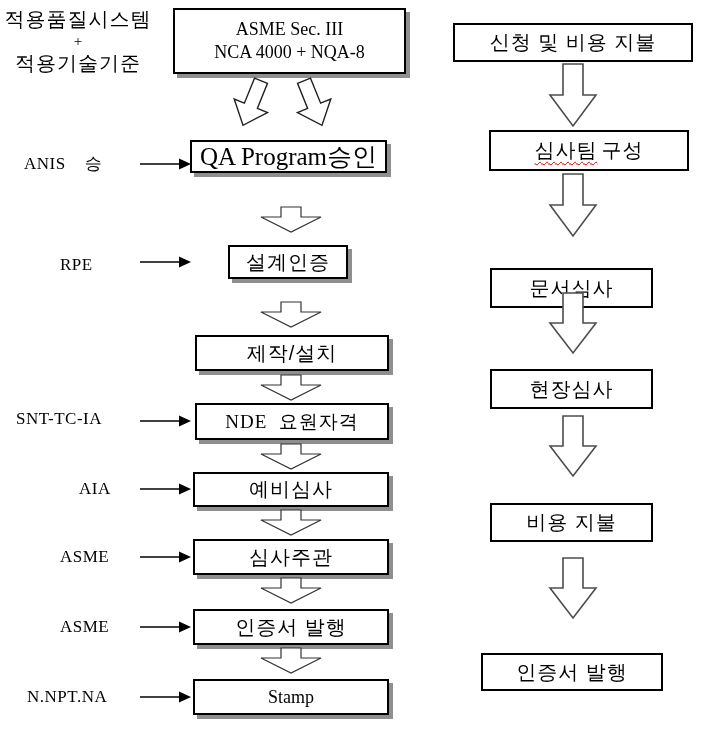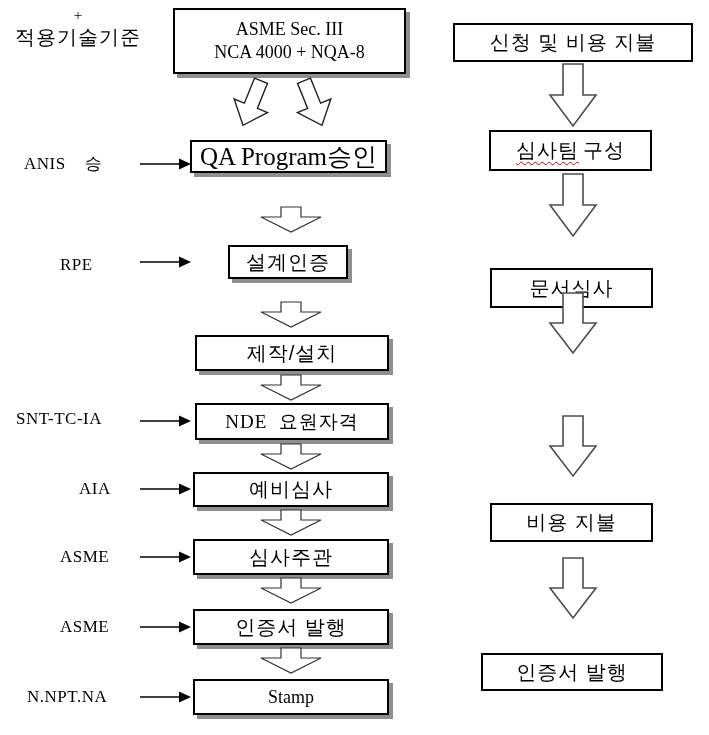--- a/index.html
+++ b/index.html
@@ -32,20 +32,21 @@
   }
   .gap { margin-left:4px; }
   svg { position:absolute; overflow:visible; }
 </style>
 </head>
 <body>
 
 <div class="canvas">
 
   <div class="left-header">
+    <div class="lh-big">적용품질시스템</div>
     <div class="lh-plus">+</div>
     <div class="lh-big">적용기술기준</div>
   </div>
 
   <div class="box shadow serif" style="left:173px; top:8px; width:233px; height:66px; flex-direction:column;">
     <span class="topbox-line">ASME Sec. III</span>
     <span class="topbox-line">NCA 4000 + NQA-8</span>
   </div>
 
   <svg style="left:233px; top:78px; transform:rotate(22deg);" width="38" height="50" viewBox="0 0 38 50">
@@ -118,25 +119,26 @@
     </svg>
   <svg style="left:260px; top:577px;" width="62" height="27" viewBox="0 0 62 27">
     <polygon points="21,1 41,1 41,11 61,11 31,26 1,11 21,11" fill="#fff" stroke="#333" stroke-width="1.2"></polygon>
     </svg>
   <svg style="left:260px; top:647px;" width="62" height="27" viewBox="0 0 62 27">
     <polygon points="21,1 41,1 41,11 61,11 31,26 1,11 21,11" fill="#fff" stroke="#333" stroke-width="1.2"></polygon>
     </svg>
 
   <div class="box rightbox kor" style="left:453px; top:23px; width:240px; height:39px;">신청 및 비용 지불</div>
 
-  <div class="box rightbox kor" style="left:489px; top:130px; width:163px; height:41px;">
+  <div class="box rightbox kor" style="left:489px; top:130px; width:200px; height:41px;">
     <span class="squiggle">심사팀</span><span class="gap">구성</span>
   </div>
 
   <div class="box rightbox kor" style="left:490px; top:242px; width:163px; height:40px;margin-top:26px;">문서심사</div>
+  <div class="box rightbox kor" style="left:490px; top:369px; width:163px; height:40px;">현장심사</div>
   <div class="box rightbox kor" style="left:490px; top:503px; width:163px; height:39px;">비용 지불</div>
   <div class="box rightbox kor" style="left:481px; top:653px; width:182px; height:38px;">인증서 발행</div>
 
   <svg style="left:549px; top:63px;" width="48" height="64" viewBox="0 0 48 64">
     <polygon points="14,1 34,1 34,32 47,32 24,63 1,32 14,32" fill="#fff" stroke="#4d4d4d" stroke-width="1.6"></polygon>
     </svg>
   <svg style="left:549px; top:173px;" width="48" height="64" viewBox="0 0 48 64">
     <polygon points="14,1 34,1 34,32 47,32 24,63 1,32 14,32" fill="#fff" stroke="#4d4d4d" stroke-width="1.6"></polygon>
     </svg>
   <svg style="left:549px; top:292px;" width="48" height="62" viewBox="0 0 48 62">

